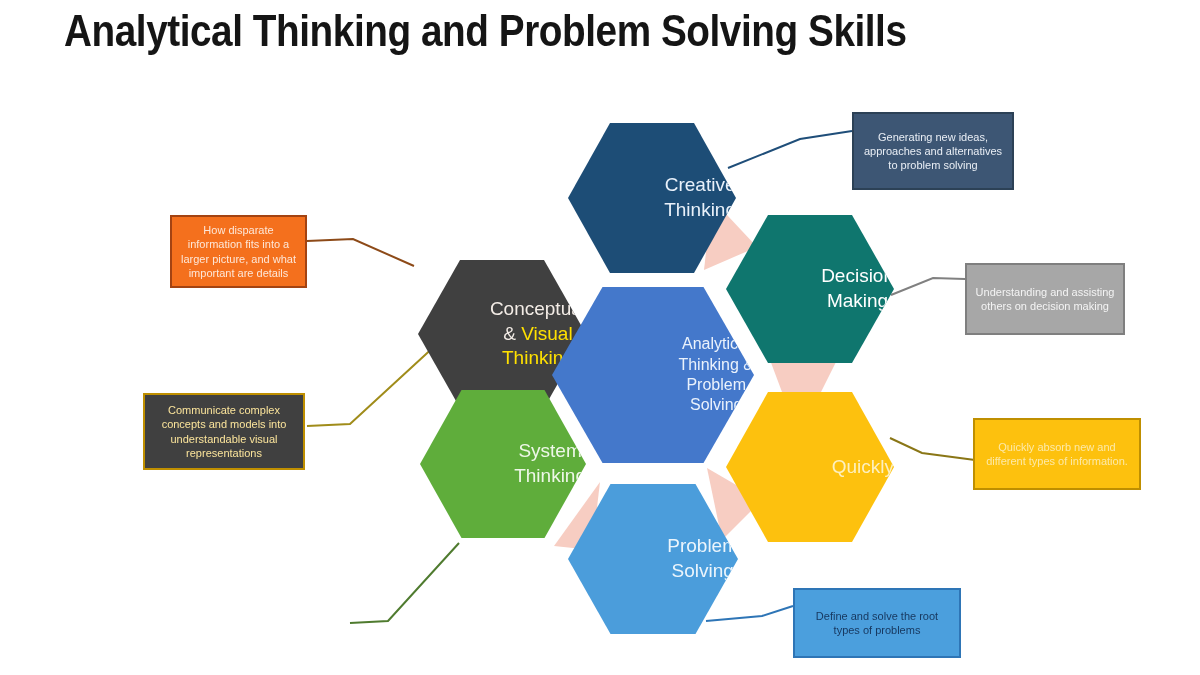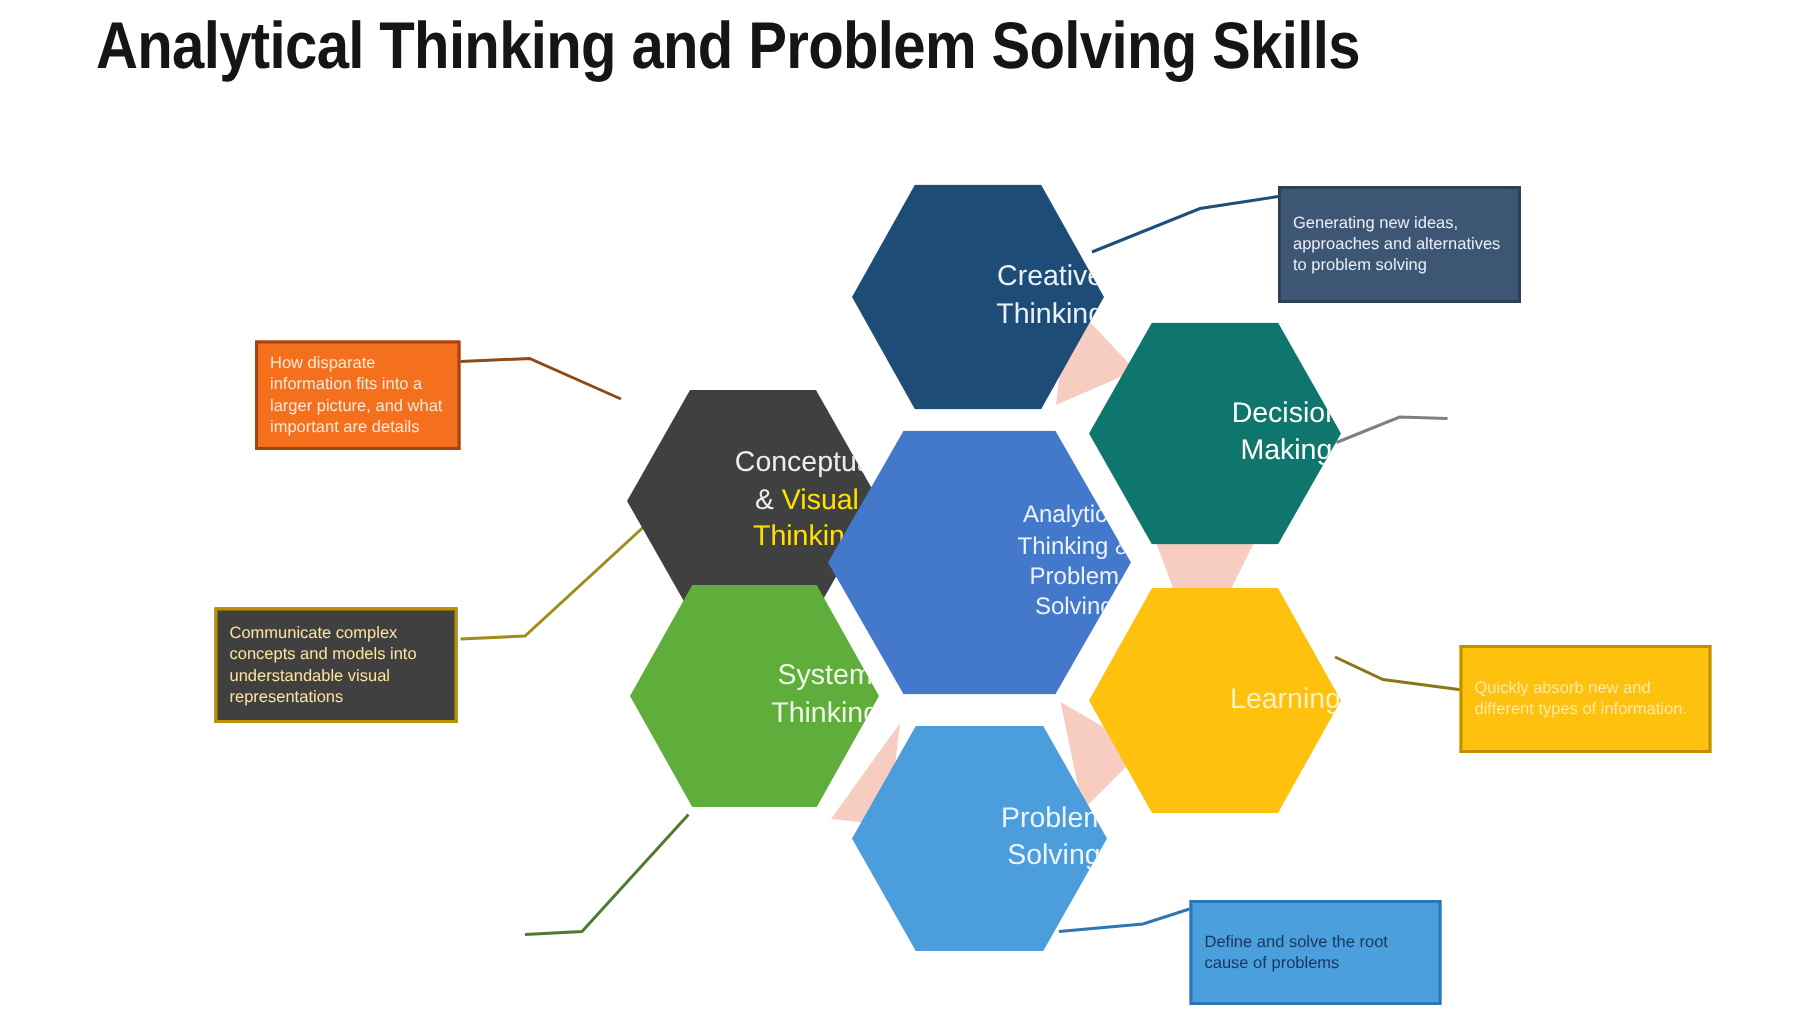--- a/index.html
+++ b/index.html
@@ -8,21 +8,21 @@
   .title{position:absolute;left:64px;top:6px;margin:0;font-size:44px;font-weight:700;
          color:#151515;letter-spacing:-0.5px;transform:scaleX(0.88);transform-origin:left top;
          white-space:nowrap;}
   .layer{position:absolute;left:0;top:0;}
   .layer polyline{fill:none;stroke-width:2;}
   .hex{position:absolute;display:flex;align-items:center;justify-content:flex-end;text-align:center;
        clip-path:polygon(25% 0,75% 0,100% 50%,75% 100%,25% 100%,0 50%);}
   .hex-label{white-space:pre-line;font-size:19px;line-height:1.3;}
   .hex-label.big{font-size:16px;line-height:1.28;}
   .box{position:absolute;border:2px solid;box-sizing:border-box;display:flex;align-items:center;
-       justify-content:center;text-align:left;padding:4px 8px;margin-top:12px;}
+       justify-content:center;text-align:center;padding:4px 8px;}
   .box-label{font-size:11px;line-height:1.3;}
 </style>
 </head>
 <body>
 
 <div class="canvas">
 
   <h1 class="title">Analytical Thinking and Problem Solving Skills</h1>
 
   <svg class="layer" width="1200" height="675" viewBox="0 0 1200 675">
@@ -64,39 +64,42 @@
 Problem
 Solving</span>
   </div>
 
   <div class="hex" style="left: 420px; top: 390px; width: 166px; height: 148px; background: rgb(95, 173, 59);">
     <span class="hex-label" style="color: rgb(238, 247, 232);">System
 Thinking</span>
   </div>
 
   <div class="hex" style="left: 726px; top: 392px; width: 168px; height: 150px; background: rgb(253, 193, 14);">
-    <span class="hex-label" style="color: rgb(253, 240, 192);">Learning</span>
+    <span class="hex-label" style="color: rgb(253, 240, 192);">Quickly</span>
   </div>
 
   <div class="hex" style="left: 568px; top: 484px; width: 170px; height: 150px; background: rgb(75, 157, 219);">
     <span class="hex-label" style="color: rgb(236, 245, 252);">Problem
 Solving</span>
   </div>
 
   <div class="box" style="left: 852px; top: 112px; width: 162px; height: 78px; background: rgb(61, 86, 116); border-color: rgb(44, 65, 86);">
     <span class="box-label" style="color: rgb(233, 238, 245);">Generating new ideas, approaches and alternatives to problem solving</span>
   </div>
 
+  <div class="box" style="left: 965px; top: 263px; width: 160px; height: 72px; background: rgb(167, 167, 167); border-color: rgb(127, 127, 127);">
+    <span class="box-label" style="color: rgb(244, 244, 244);">Understanding and assisting others on decision making</span>
+  </div>
 
   <div class="box" style="left: 973px; top: 418px; width: 168px; height: 72px; background: rgb(253, 193, 14); border-color: rgb(191, 143, 0);">
     <span class="box-label" style="color: rgb(252, 233, 168);">Quickly absorb new and different types of information.</span>
   </div>
 
   <div class="box" style="left: 793px; top: 588px; width: 168px; height: 70px; background: rgb(75, 159, 221); border-color: rgb(46, 117, 182);">
-    <span class="box-label" style="color: rgb(23, 55, 94);">Define and solve the root cause of problems</span>
+    <span class="box-label" style="color: rgb(23, 55, 94);">Define and solve the root types of problems</span>
   </div>
 
 
   <div class="box" style="left: 143px; top: 393px; width: 162px; height: 77px; background: #404040; border-color: rgb(191, 143, 0);">
     <span class="box-label" style="color: rgb(251, 228, 155);">Communicate complex concepts and models into understandable visual representations</span>
   </div>
 
   <div class="box" style="left: 170px; top: 215px; width: 137px; height: 73px; background: rgb(244, 112, 29); border-color: rgb(163, 67, 18);">
     <span class="box-label" style="color: rgb(253, 231, 216);">How disparate information fits into a larger picture, and what important are details</span>
   </div>

